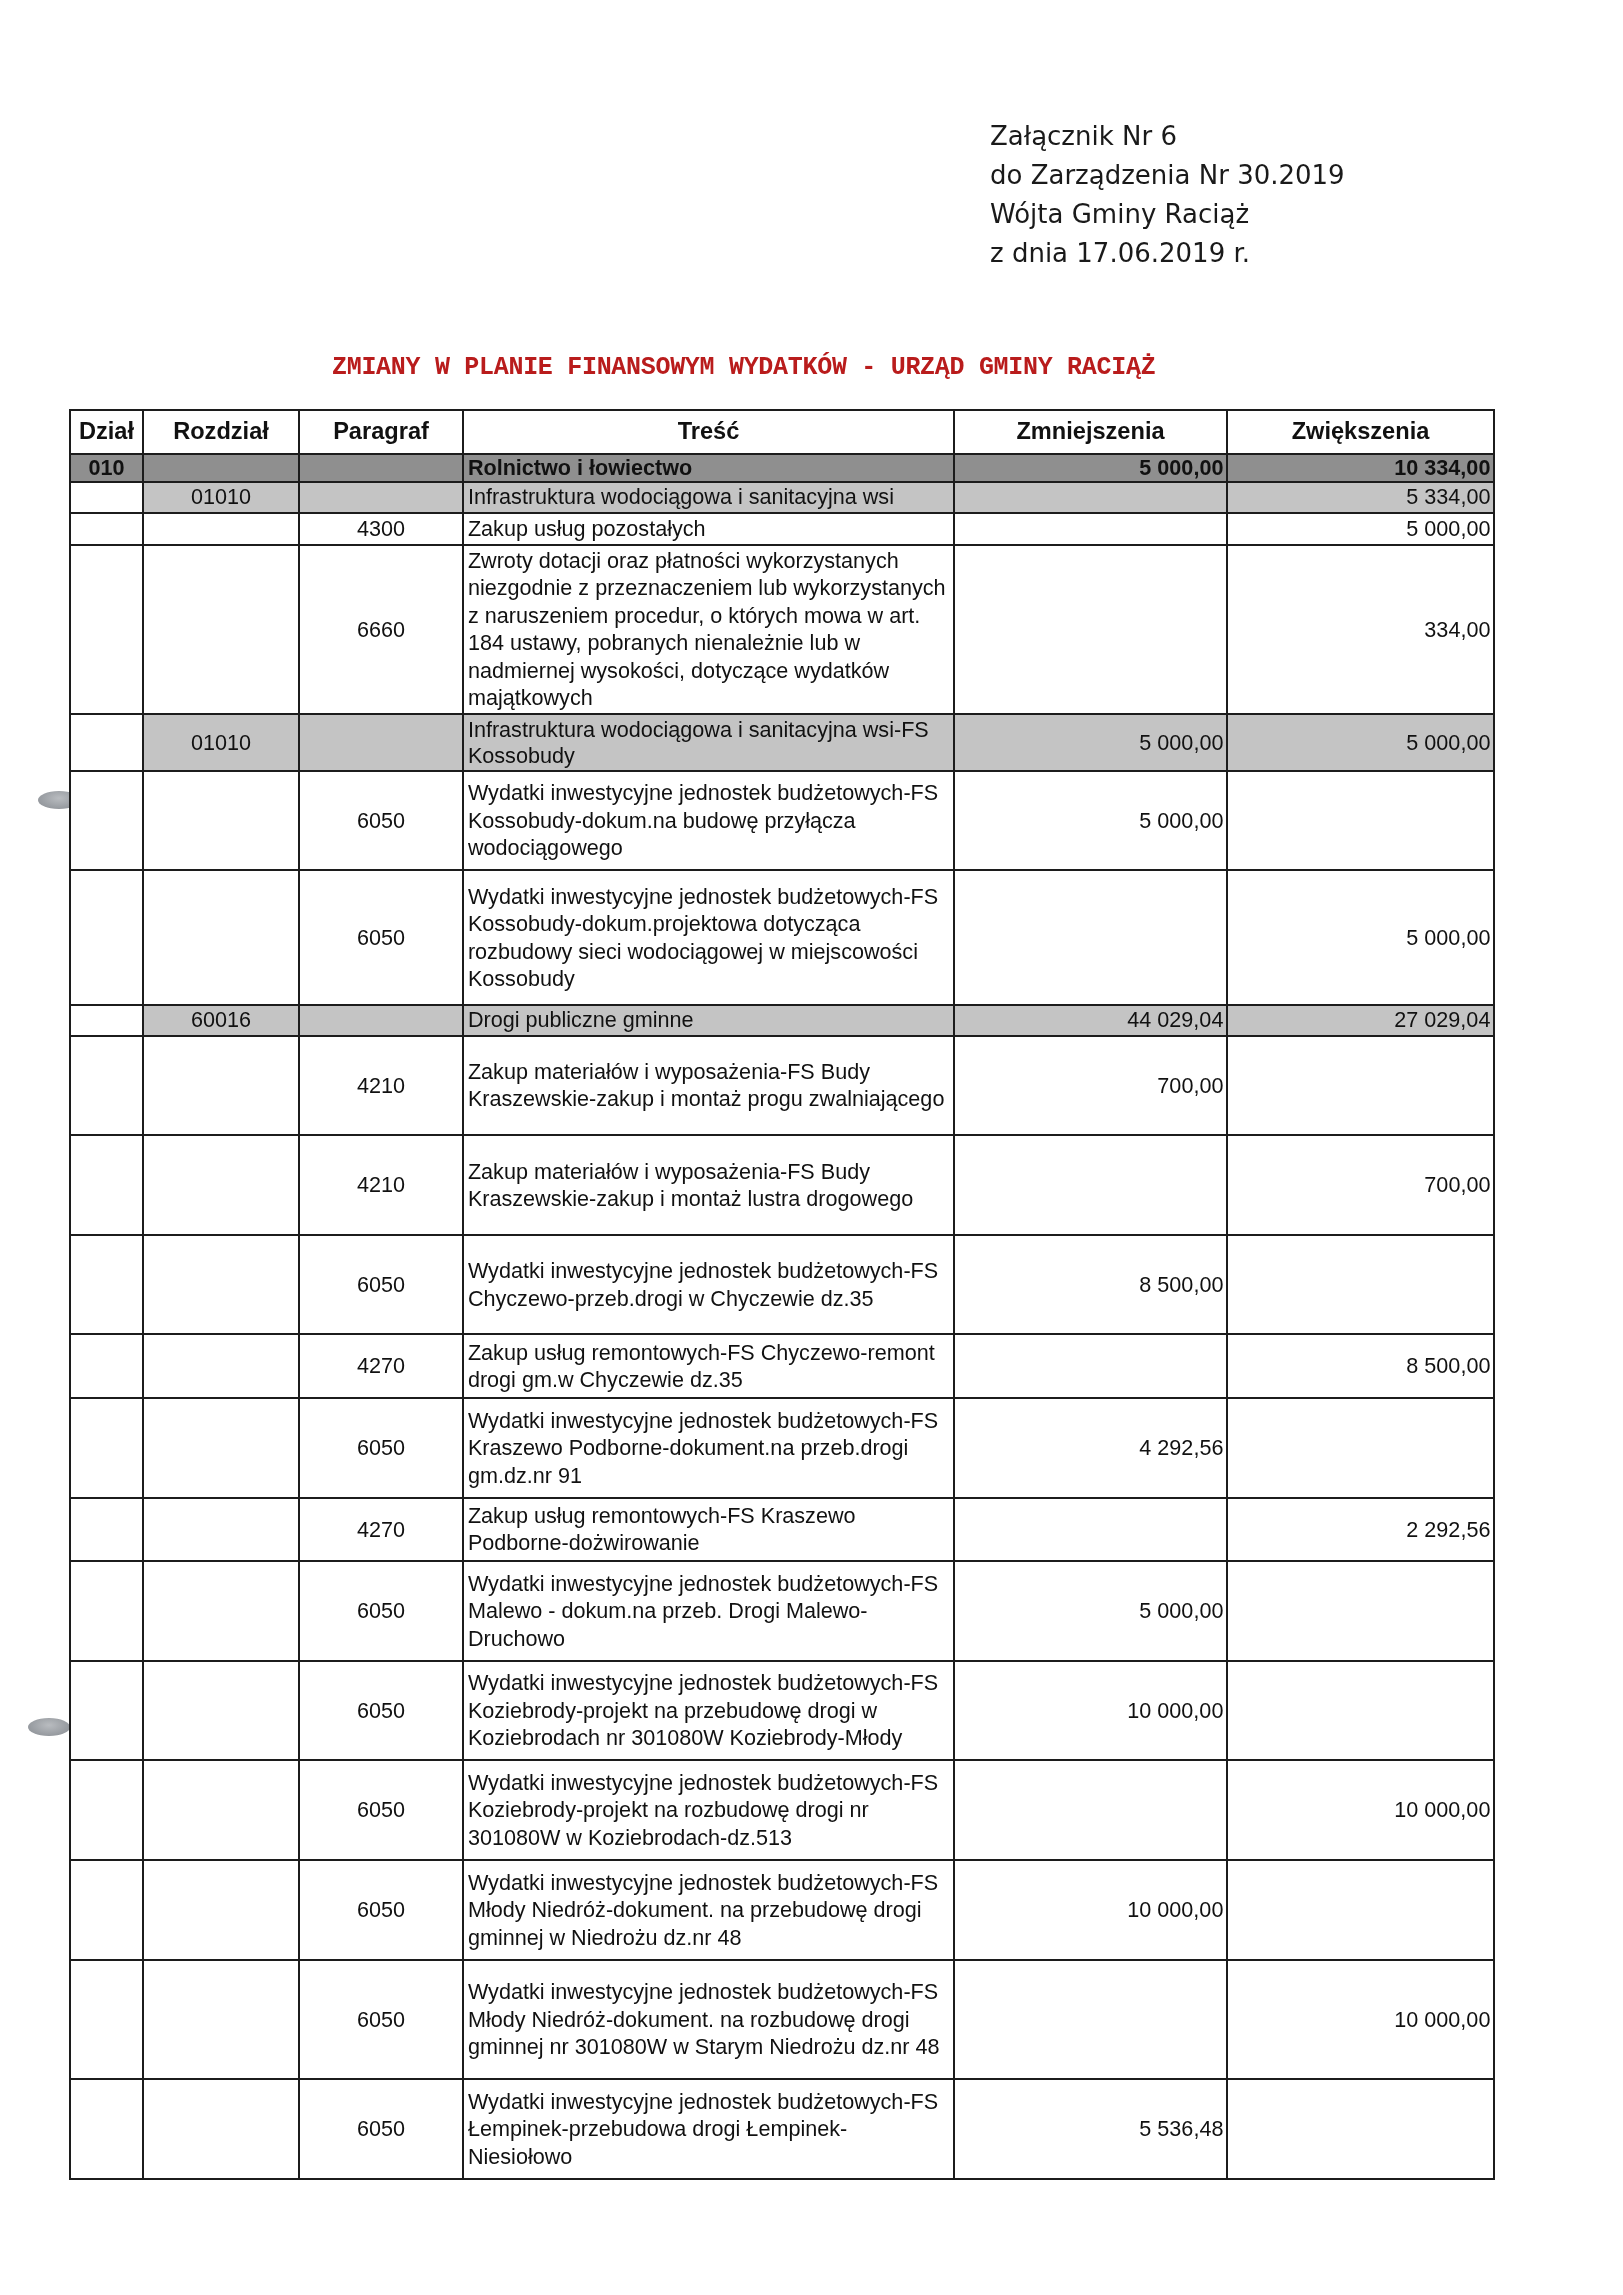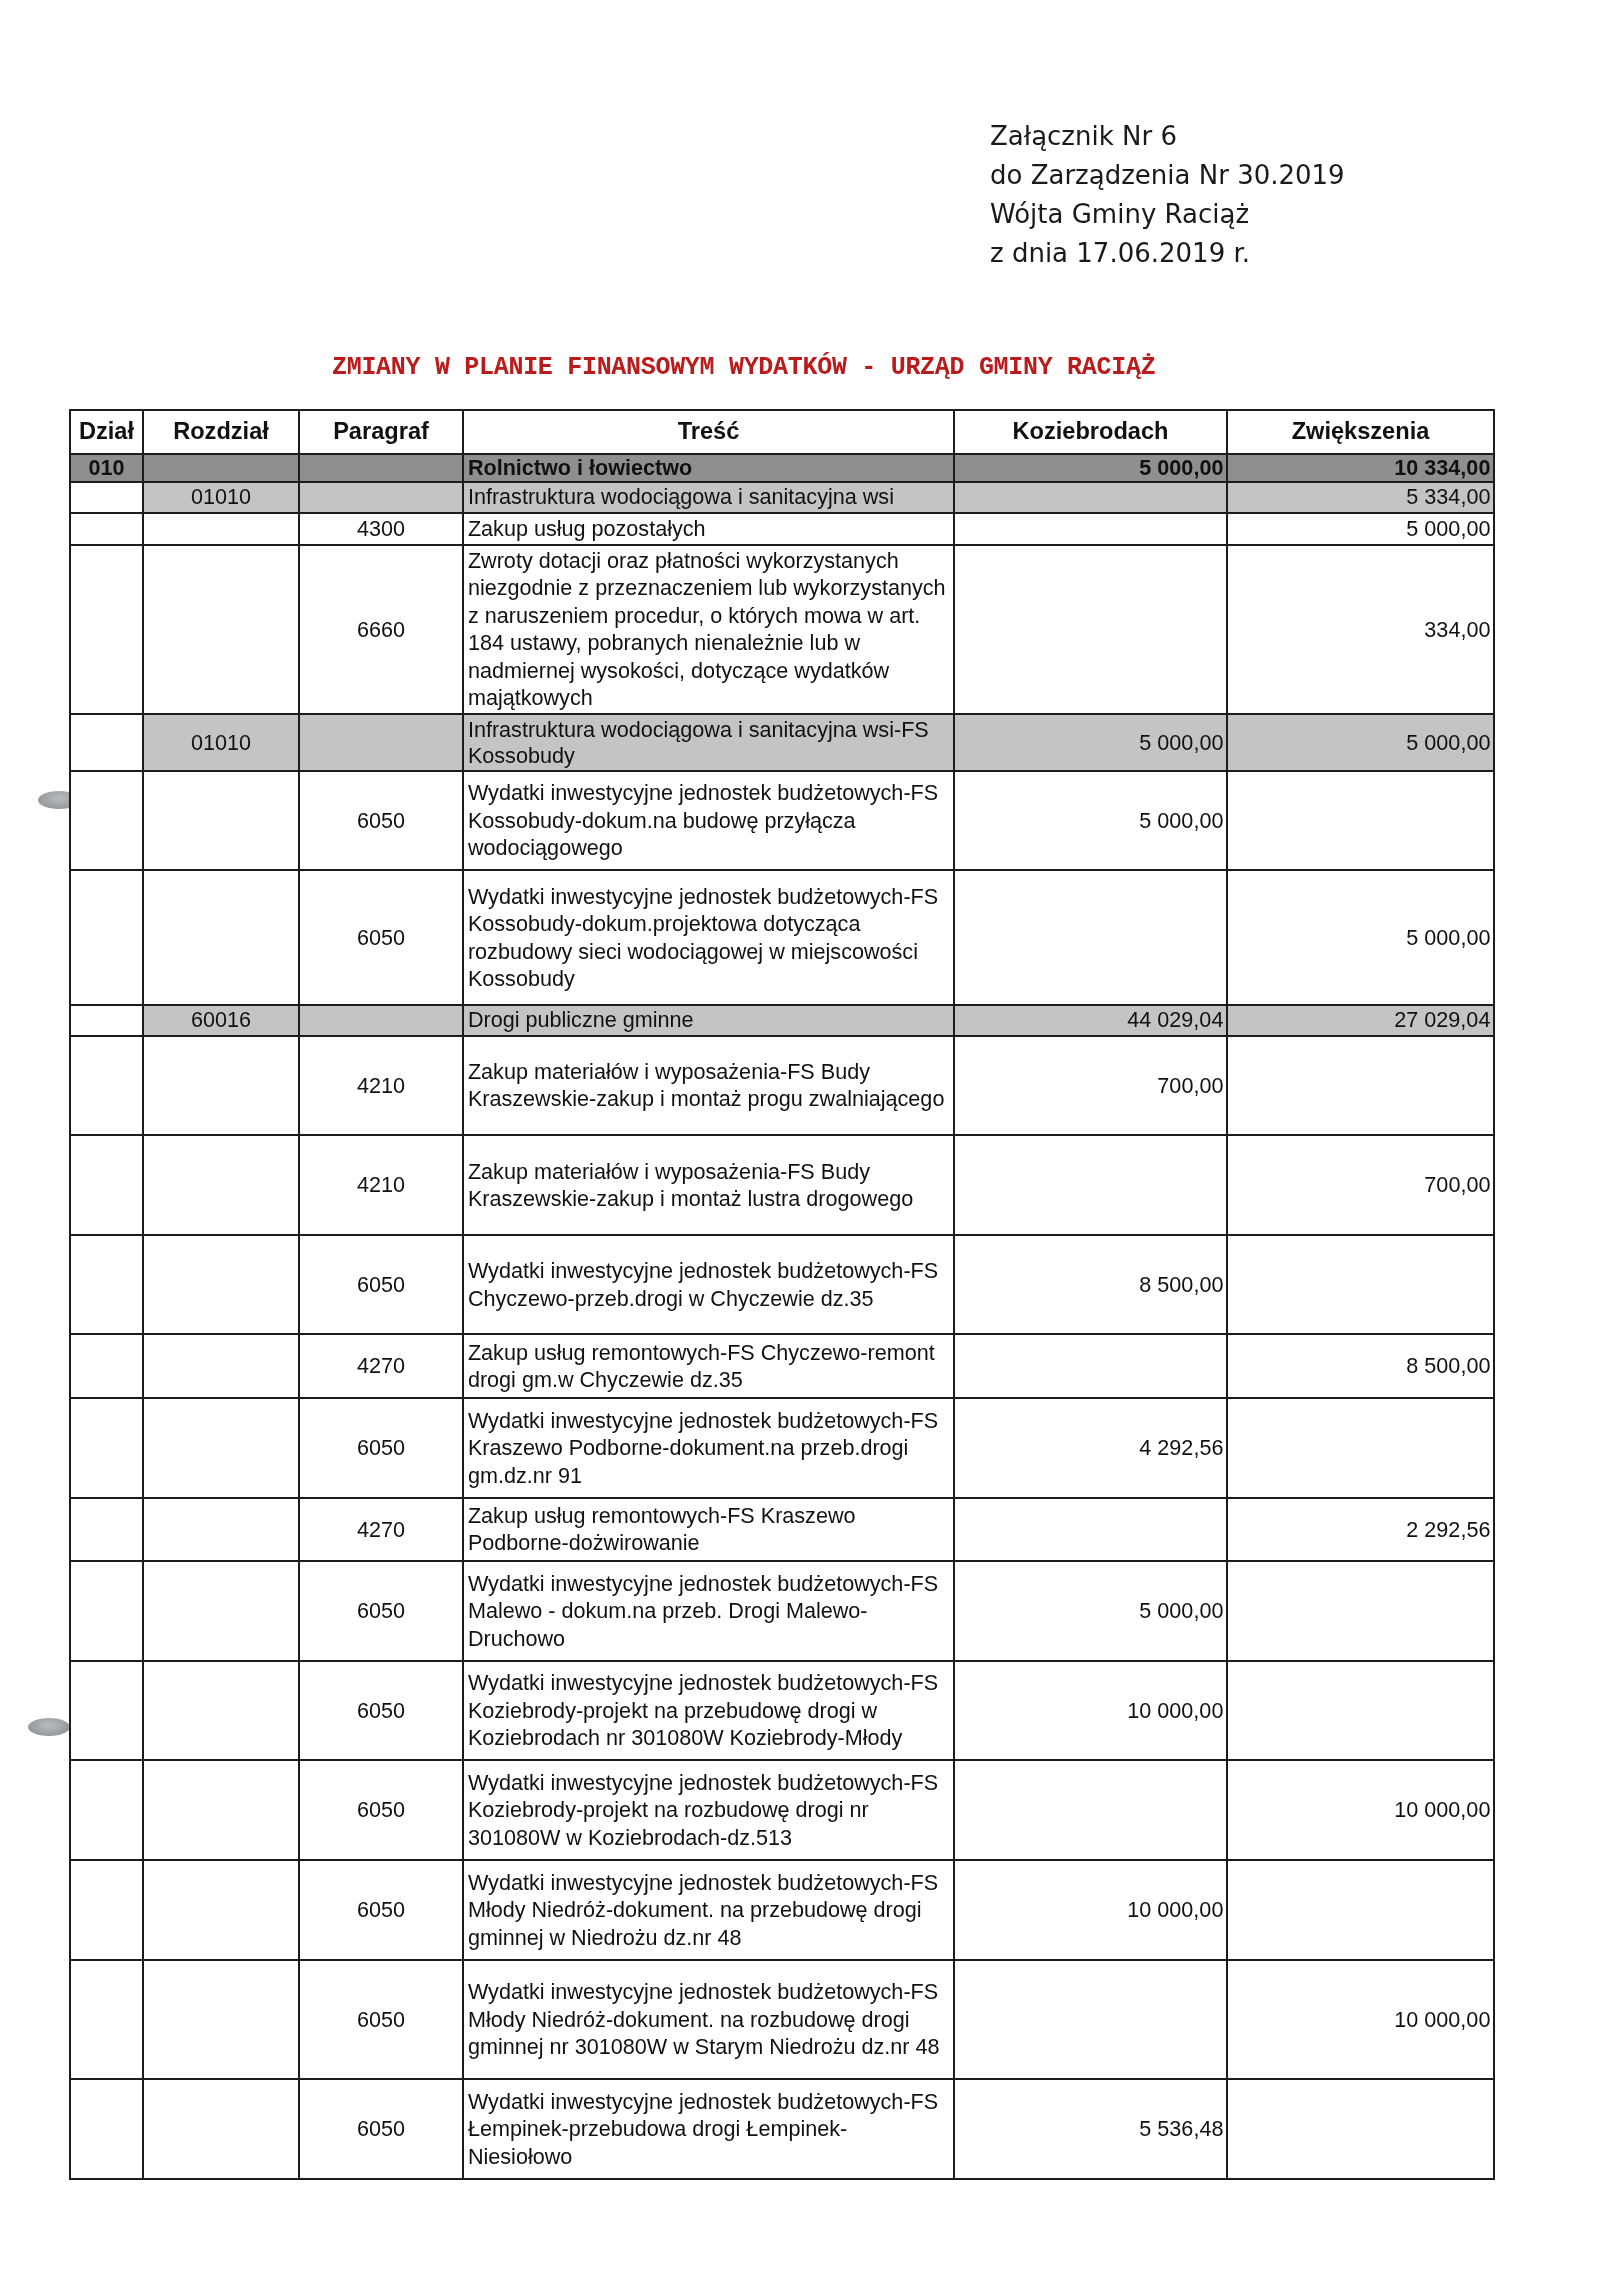--- a/index.html
+++ b/index.html
@@ -58,21 +58,21 @@
       <col class="c-tresc">
       <col class="c-zmn">
       <col class="c-zwi">
   </colgroup>
   <thead>
     <tr>
       <th>Dział</th>
       <th>Rozdział</th>
       <th>Paragraf</th>
       <th>Treść</th>
-      <th>Koziebrodach</th>
+      <th>Zmniejszenia</th>
       <th>Zwiększenia</th>
     </tr>
   </thead>
   <tbody id="plan-body">
       <tr class="lvl-dzial">
         <td class="ctr">010</td>
         <td class="ctr"></td>
         <td class="ctr"></td>
         <td class="txt">Rolnictwo i łowiectwo</td>
         <td class="num">5 000,00</td>

